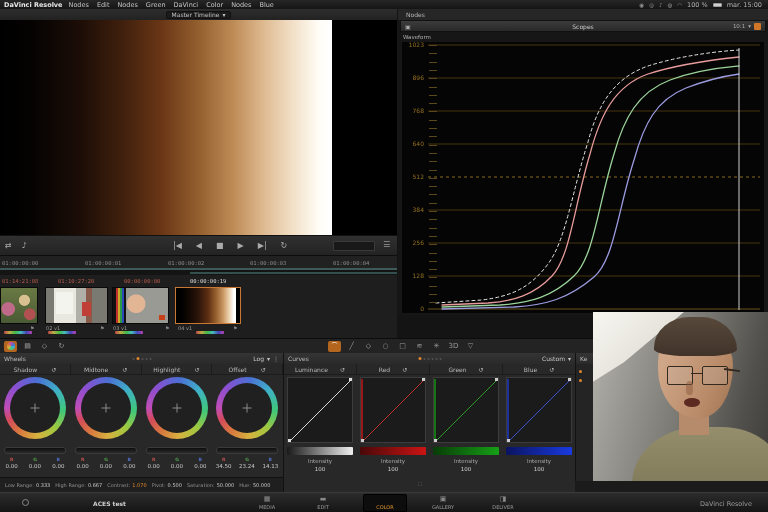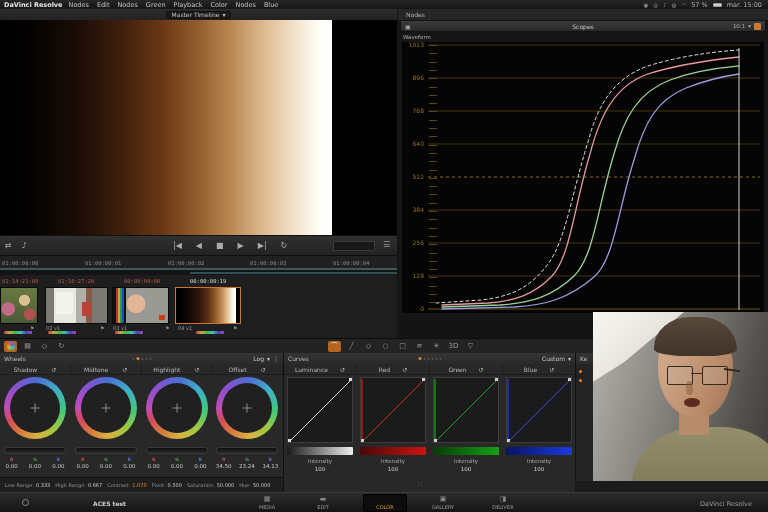--- a/index.html
+++ b/index.html
@@ -167,31 +167,31 @@
 <body>
 
 <div id="app">
 
   <div class="abs menubar">
     <span class="appname">DaVinci Resolve</span>
     <span class="mitem">Nodes</span>
     <span class="mitem">Edit</span>
     <span class="mitem">Nodes</span>
     <span class="mitem">Green</span>
-    <span class="mitem">Playback</span>
+    <span class="mitem">DaVinci</span>
     <span class="mitem">Color</span>
     <span class="mitem">Nodes</span>
     <span class="mitem">Blue</span>
     <span class="mright">
       <span class="mbicon">◉</span>
       <span class="mbicon">◎</span>
       <span class="mbicon">♪</span>
       <span class="mbicon">◍</span>
       <span class="mbicon">◠</span>
-      <span>57 %</span>
+      <span>100 %</span>
       <span class="battery"></span>
       <span>mar. 15:00</span>
     </span>
   </div>
 
   <div class="abs viewer-head">
     <span class="tl-pill">
       <span>Master Timeline</span>
       <span>▾</span>
     </span>

